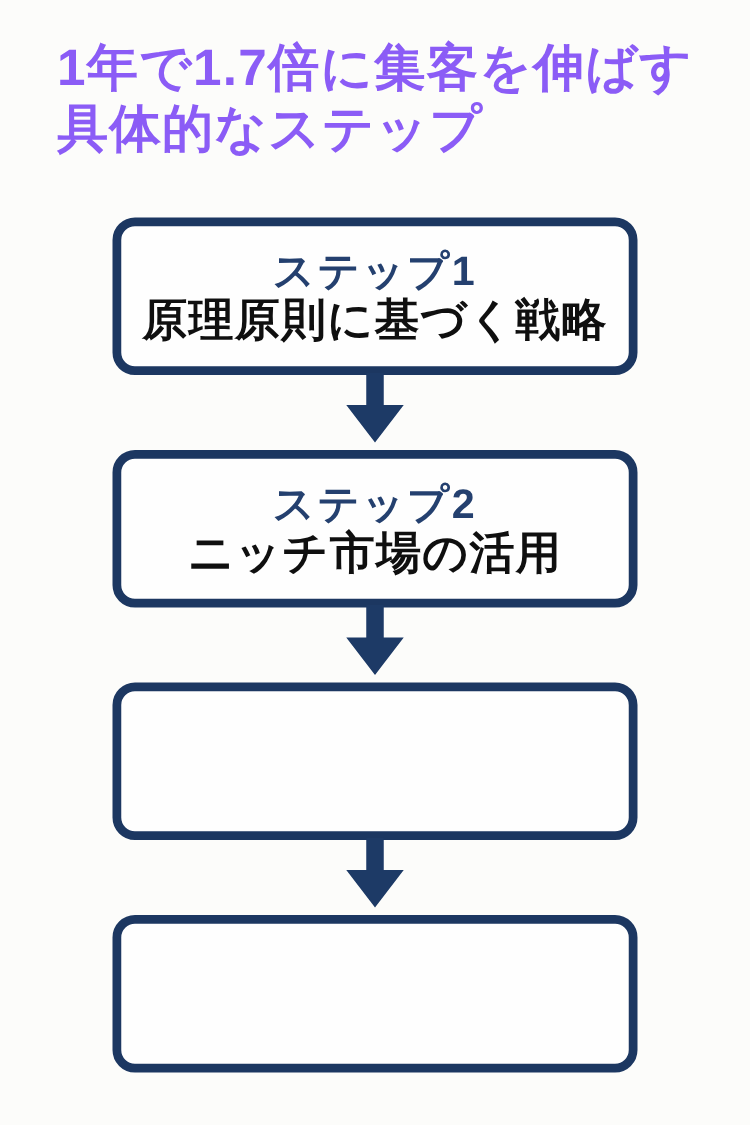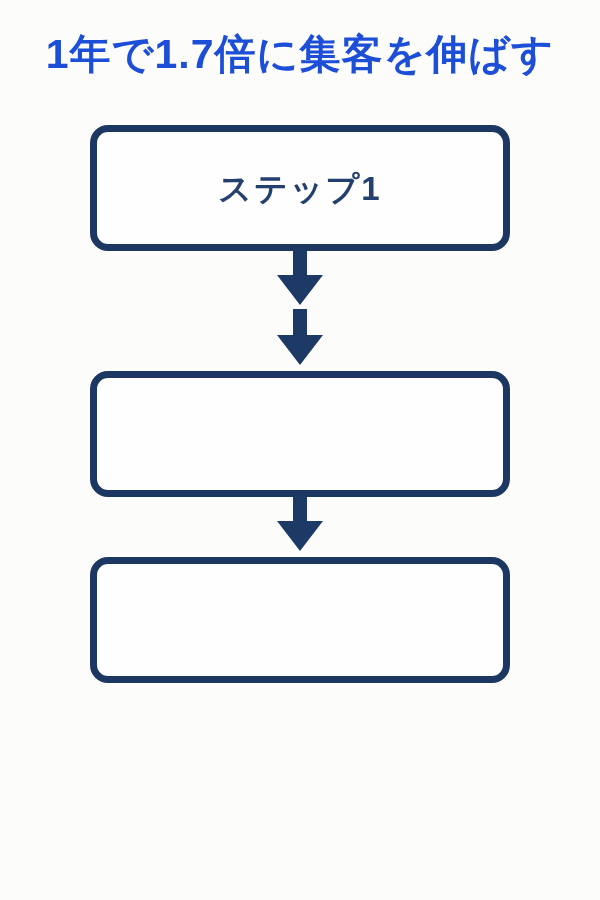--- a/index.html
+++ b/index.html
@@ -20,21 +20,21 @@
     display: flex;
     flex-direction: column;
     align-items: center;
   }
   .title {
     margin-top: 30px;
     text-align: left;
     font-size: 41px;
     line-height: 1.2;
     font-weight: 800;
-    color: #1d4ed8;
+    color: #8b5cf6;
     letter-spacing: 1px;
   }
   .flow {
     margin-top: 46px;
     width: 420px;
     display: flex;
     flex-direction: column;
     align-items: center;
   }
   .step-box {
@@ -75,34 +75,40 @@
     margin-top: -2px;
   }
 </style>
 </head>
 <body>
 
 <div class="page">
 
   <div class="title">
     <div>1年で1.7倍に集客を伸ばす</div>
+    <div>具体的なステップ</div>
   </div>
 
   <div class="flow">
 
     <div class="step-box">
       <div class="step-label">ステップ1</div>
+      <div class="step-desc">原理原則に基づく戦略</div>
     </div>
 
     <div class="arrow-wrap">
       <svg width="50" height="57" viewBox="0 0 50 57" aria-hidden="true">
         <path d="M18 0 H32 V26 H48 L25 56 L2 26 H18 Z" fill="#1d3a66"></path>
       </svg>
     </div>
 
+    <div class="step-box">
+      <div class="step-label">ステップ2</div>
+      <div class="step-desc">ニッチ市場の活用</div>
+    </div>
 
     <div class="arrow-wrap">
       <svg width="50" height="57" viewBox="0 0 50 57" aria-hidden="true">
         <path d="M18 0 H32 V26 H48 L25 56 L2 26 H18 Z" fill="#1d3a66"></path>
       </svg>
     </div>
 
     <div class="step-box">
     </div>
 

